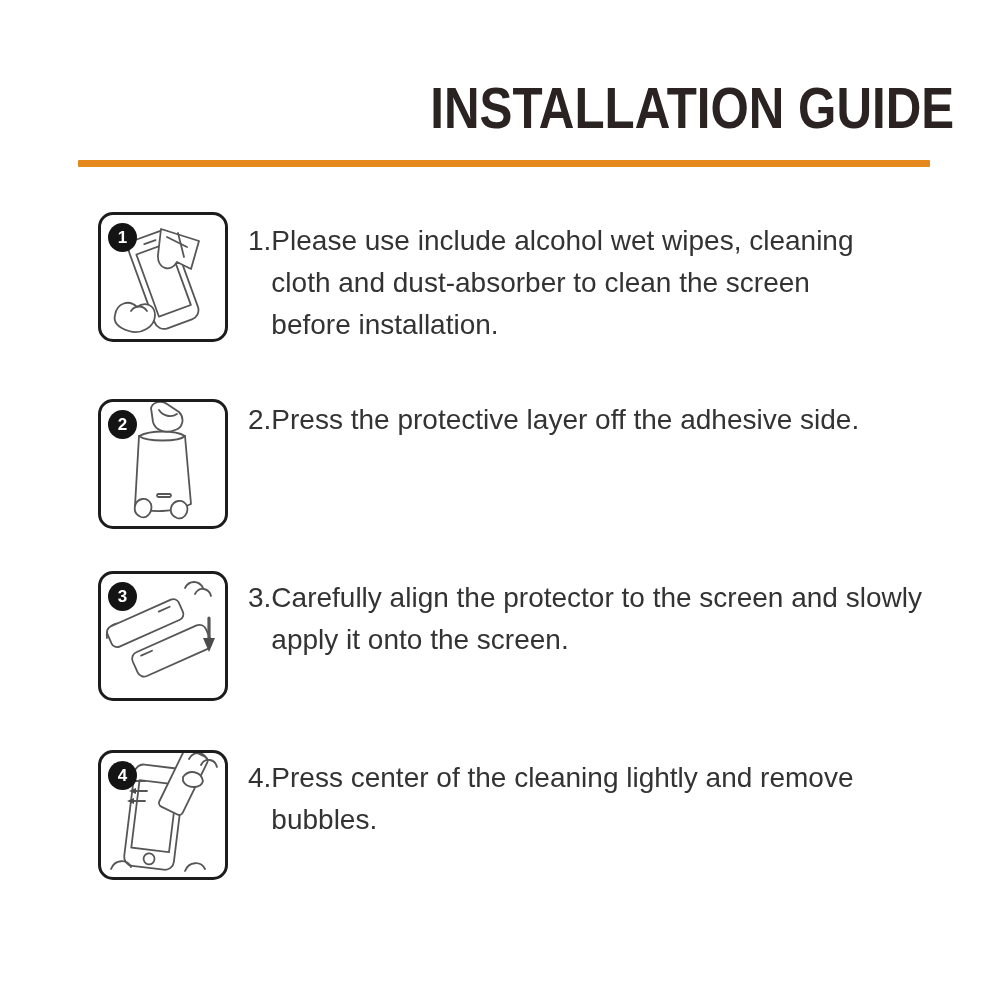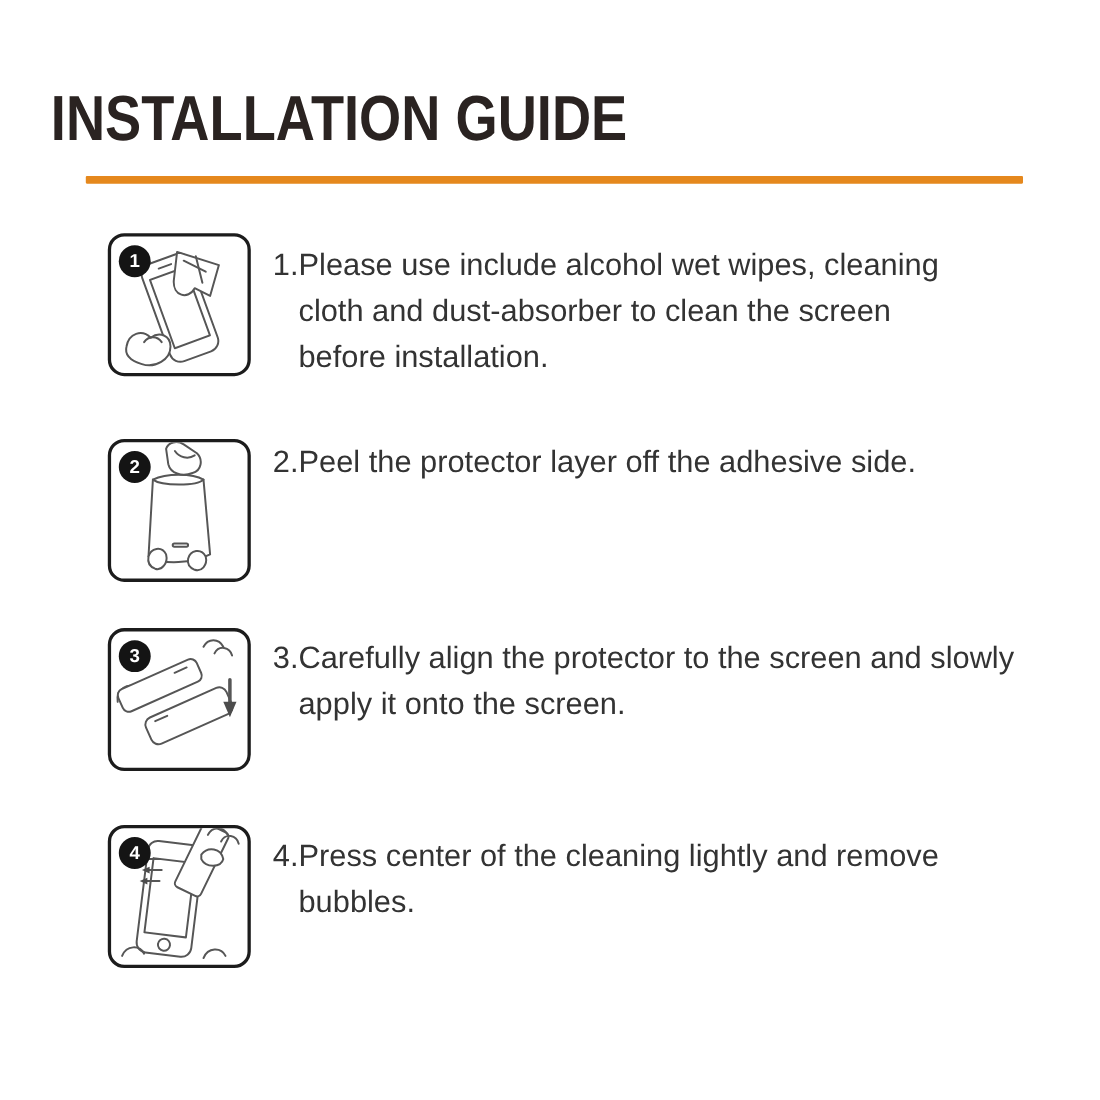--- a/index.html
+++ b/index.html
@@ -6,21 +6,21 @@
   .canvas{
     position:relative;
     width:1000px;height:1000px;
     background:#ffffff;
     font-family:"Liberation Sans", sans-serif;
     overflow:hidden;
   }
   
   .title{
     position:absolute;top:78px;left:0;width:1000px;
-    text-align:left;
+    text-align:right;
     font-size:58px;line-height:60px;font-weight:700;
     color:#2a2321;
     white-space:nowrap;
   }
   .title .squeeze{
     display:inline-block;
     transform:scaleX(0.85);
     transform-origin:center;
     letter-spacing:0px;
   }
@@ -133,21 +133,21 @@
           <path class="wfill" d="M50 6 C52 0 60 -2 66 2 L78 10 C84 16 82 26 74 28 C64 32 54 28 52 20 Z"></path>
           <path d="M58 8 C62 14 70 16 76 12"></path>
 
           <path class="wfill" d="M34 104 C36 96 46 94 50 102 C52 110 46 117 40 115 C35 113 33 109 34 104 Z"></path>
           <path class="wfill" d="M70 106 C72 98 82 96 86 104 C88 112 82 118 76 116 C71 114 69 111 70 106 Z"></path>
         </svg>
       </div>
     </div>
     <div class="step-text">
       <span class="step-num">2.</span>
-      <span class="step-body">Peel the protector layer off the adhesive side.</span>
+      <span class="step-body">Press the protective layer off the adhesive side.</span>
     </div>
   </div>
 
   <div class="step" id="step3">
     <div class="art-box">
       <div class="badge">
         <span>3</span>
       </div>
       <div class="art">
         <svg viewBox="0 0 124 124" preserveAspectRatio="xMidYMid meet">

